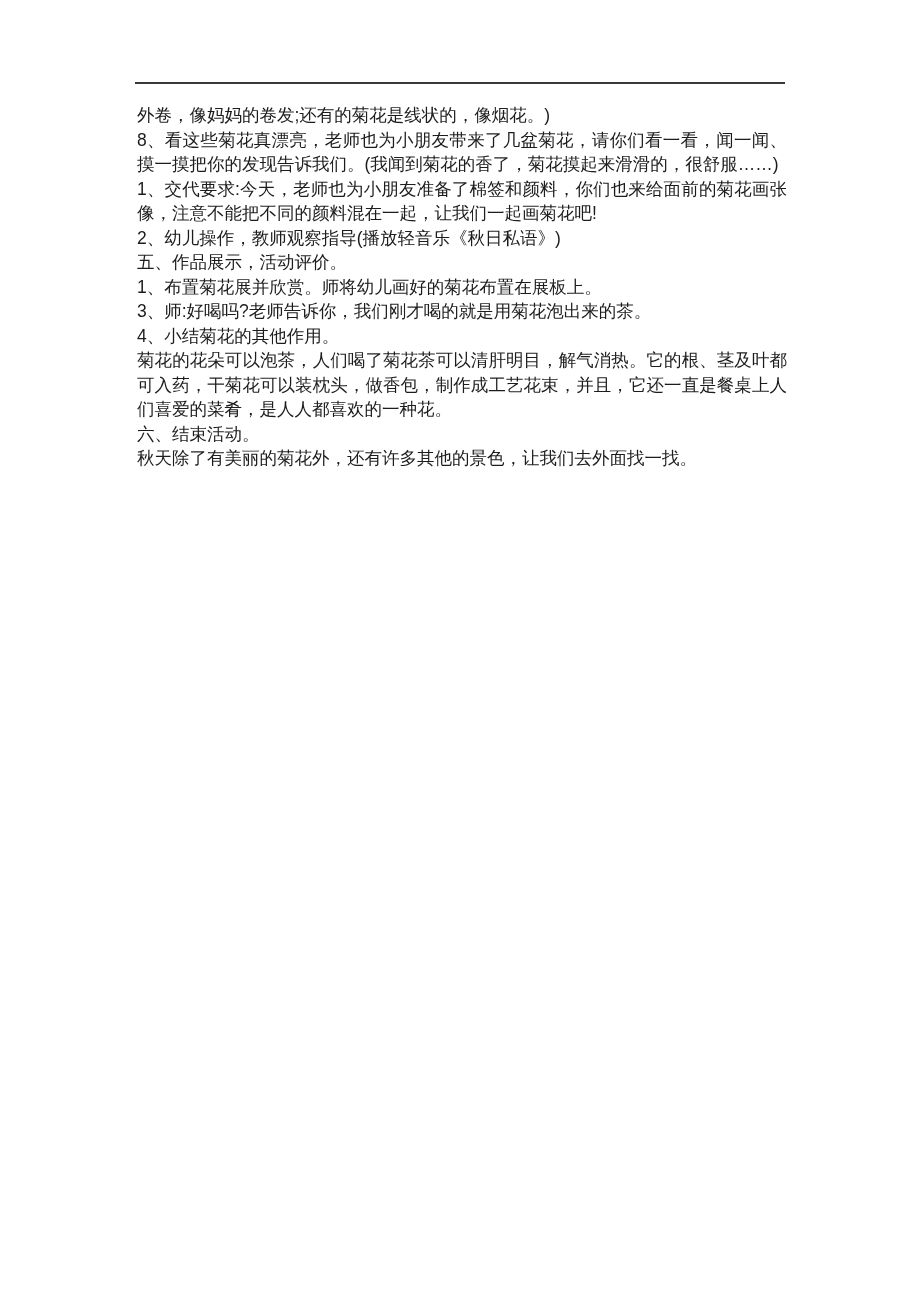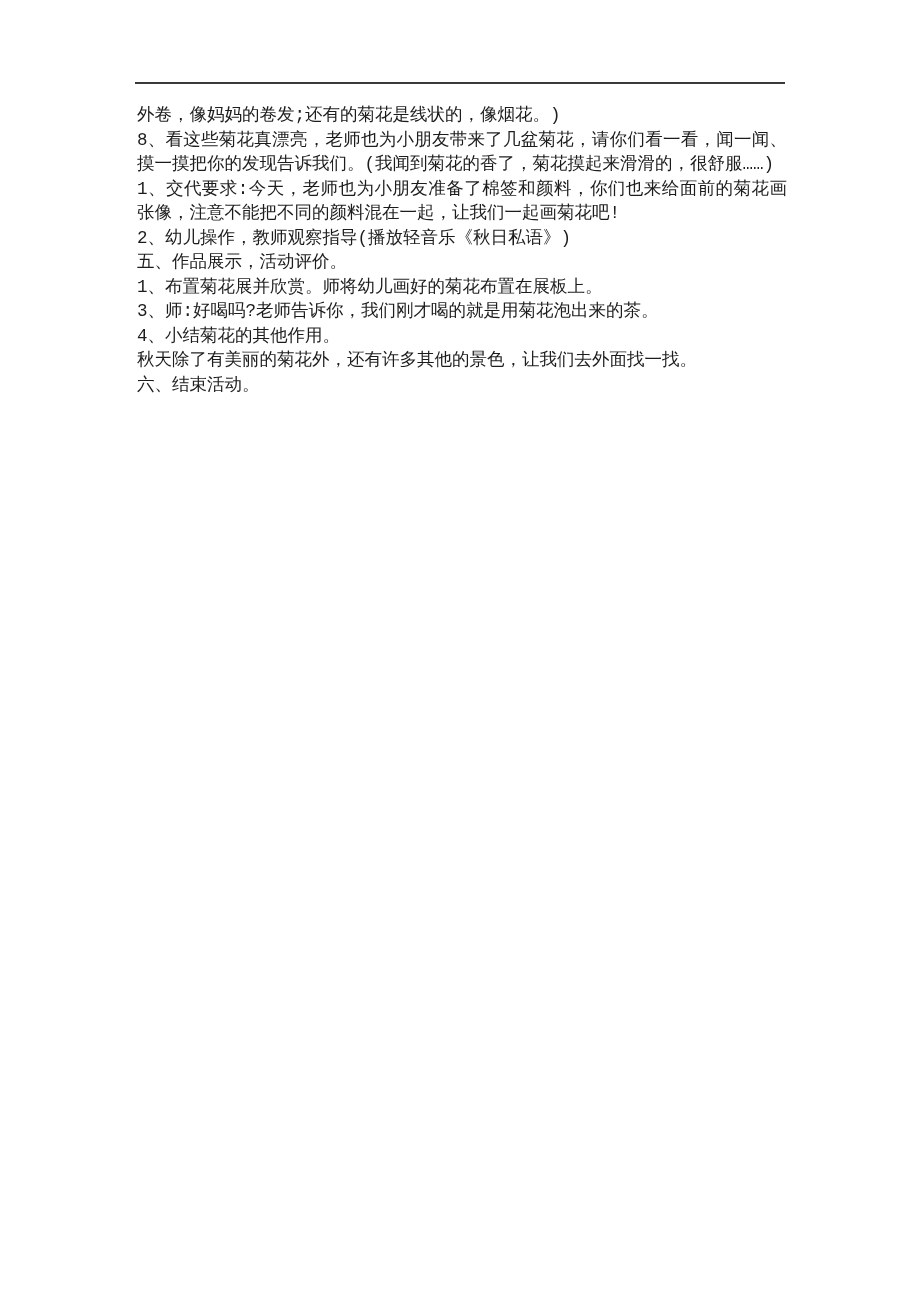--- a/index.html
+++ b/index.html
@@ -6,21 +6,21 @@
     margin: 0;
     padding: 0;
     background: #ffffff;
   }
   .page {
     position: relative;
     width: 920px;
     height: 1182px;
     background: #ffffff;
     overflow: hidden;
-    font-family: Liberation Mono, monospace;
+    font-family: Liberation Sans, sans-serif;
   }
   .top-rule {
     position: absolute;
     left: 135px;
     top: 82px;
     width: 650px;
     height: 0;
     border-top: 2px solid #3a3a3a;
   }
   .content {
@@ -46,16 +46,17 @@
   <div class="top-rule"></div>
   <div class="content">
     <p>外卷，像妈妈的卷发;还有的菊花是线状的，像烟花。)</p>
     <p>8、看这些菊花真漂亮，老师也为小朋友带来了几盆菊花，请你们看一看，闻一闻、摸一摸把你的发现告诉我们。(我闻到菊花的香了，菊花摸起来滑滑的，很舒服……)</p>
     <p>1、交代要求:今天，老师也为小朋友准备了棉签和颜料，你们也来给面前的菊花画张像，注意不能把不同的颜料混在一起，让我们一起画菊花吧!</p>
     <p>2、幼儿操作，教师观察指导(播放轻音乐《秋日私语》)</p>
     <p>五、作品展示，活动评价。</p>
     <p>1、布置菊花展并欣赏。师将幼儿画好的菊花布置在展板上。</p>
     <p>3、师:好喝吗?老师告诉你，我们刚才喝的就是用菊花泡出来的茶。</p>
     <p>4、小结菊花的其他作用。</p>
+    <p>菊花的花朵可以泡茶，人们喝了菊花茶可以清肝明目，解气消热。它的根、茎及叶都可入药，干菊花可以装枕头，做香包，制作成工艺花束，并且，它还一直是餐桌上人们喜爱的菜肴，是人人都喜欢的一种花。</p>
+    <p>六、结束活动。</p>
     <p>秋天除了有美丽的菊花外，还有许多其他的景色，让我们去外面找一找。</p>
-    <p>六、结束活动。</p>
   </div>
 </div>
 
 </body></html>

